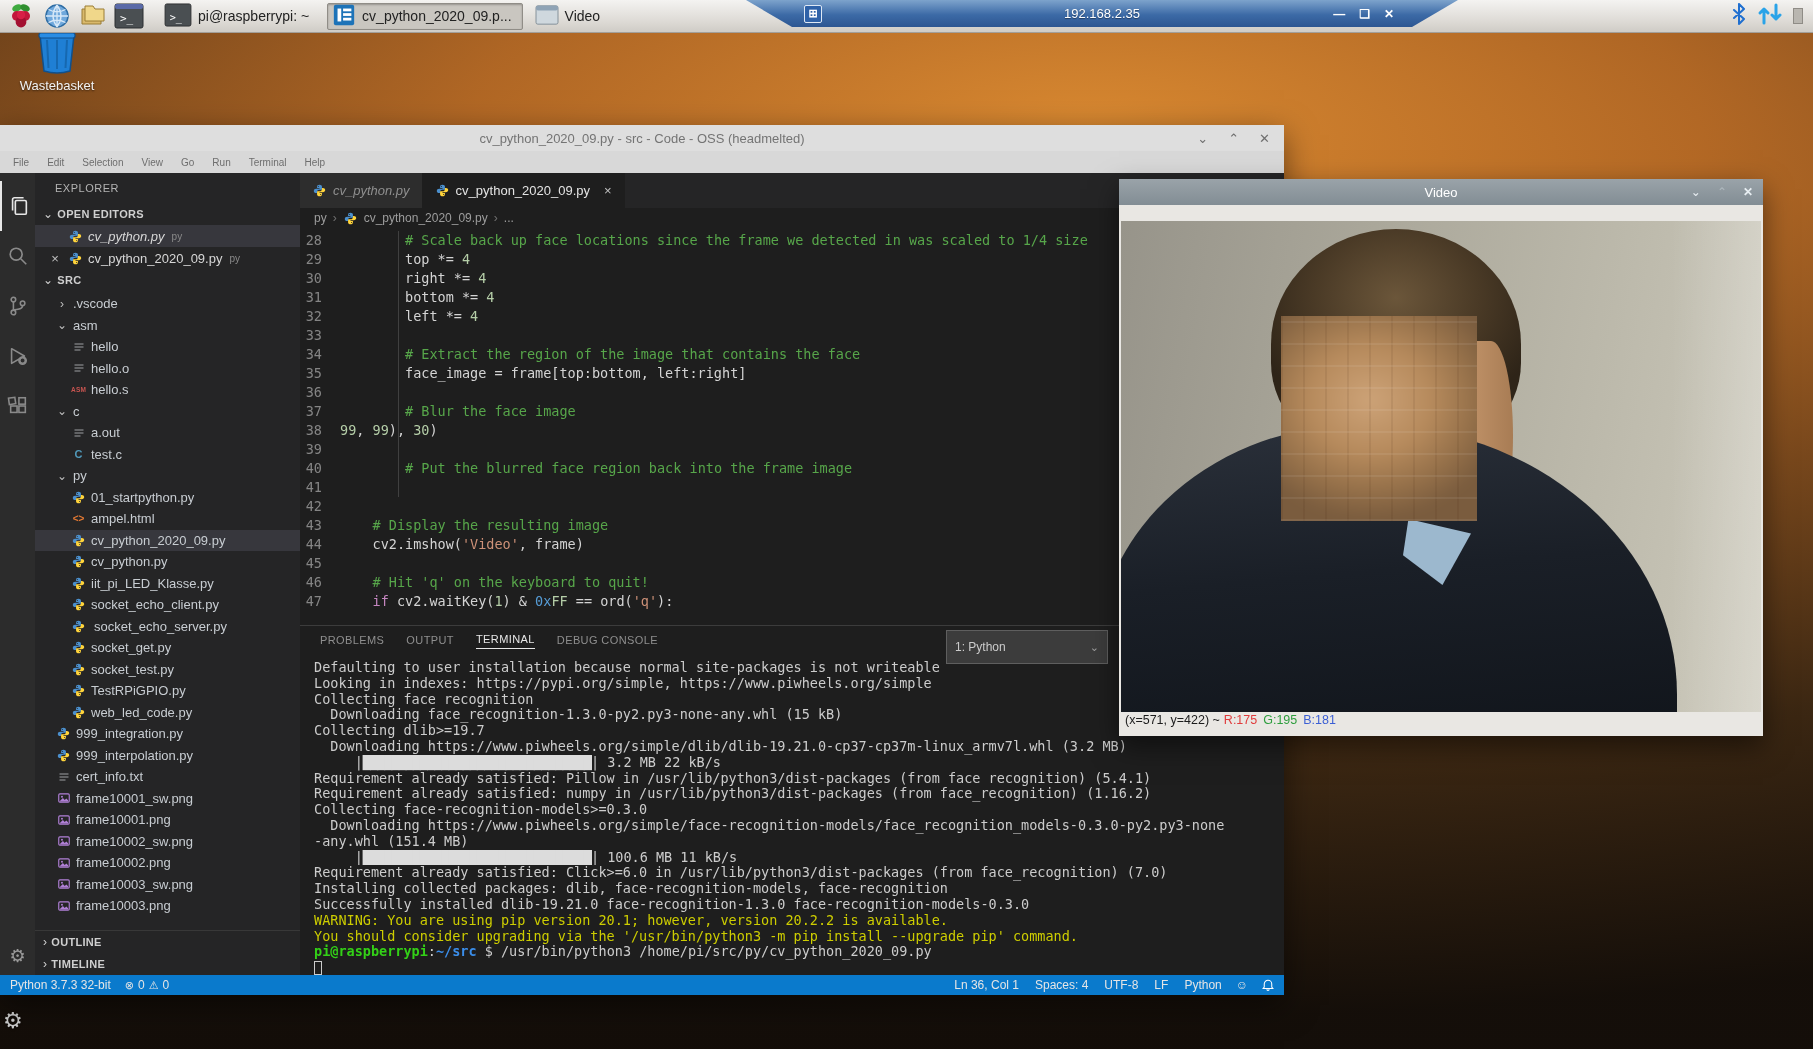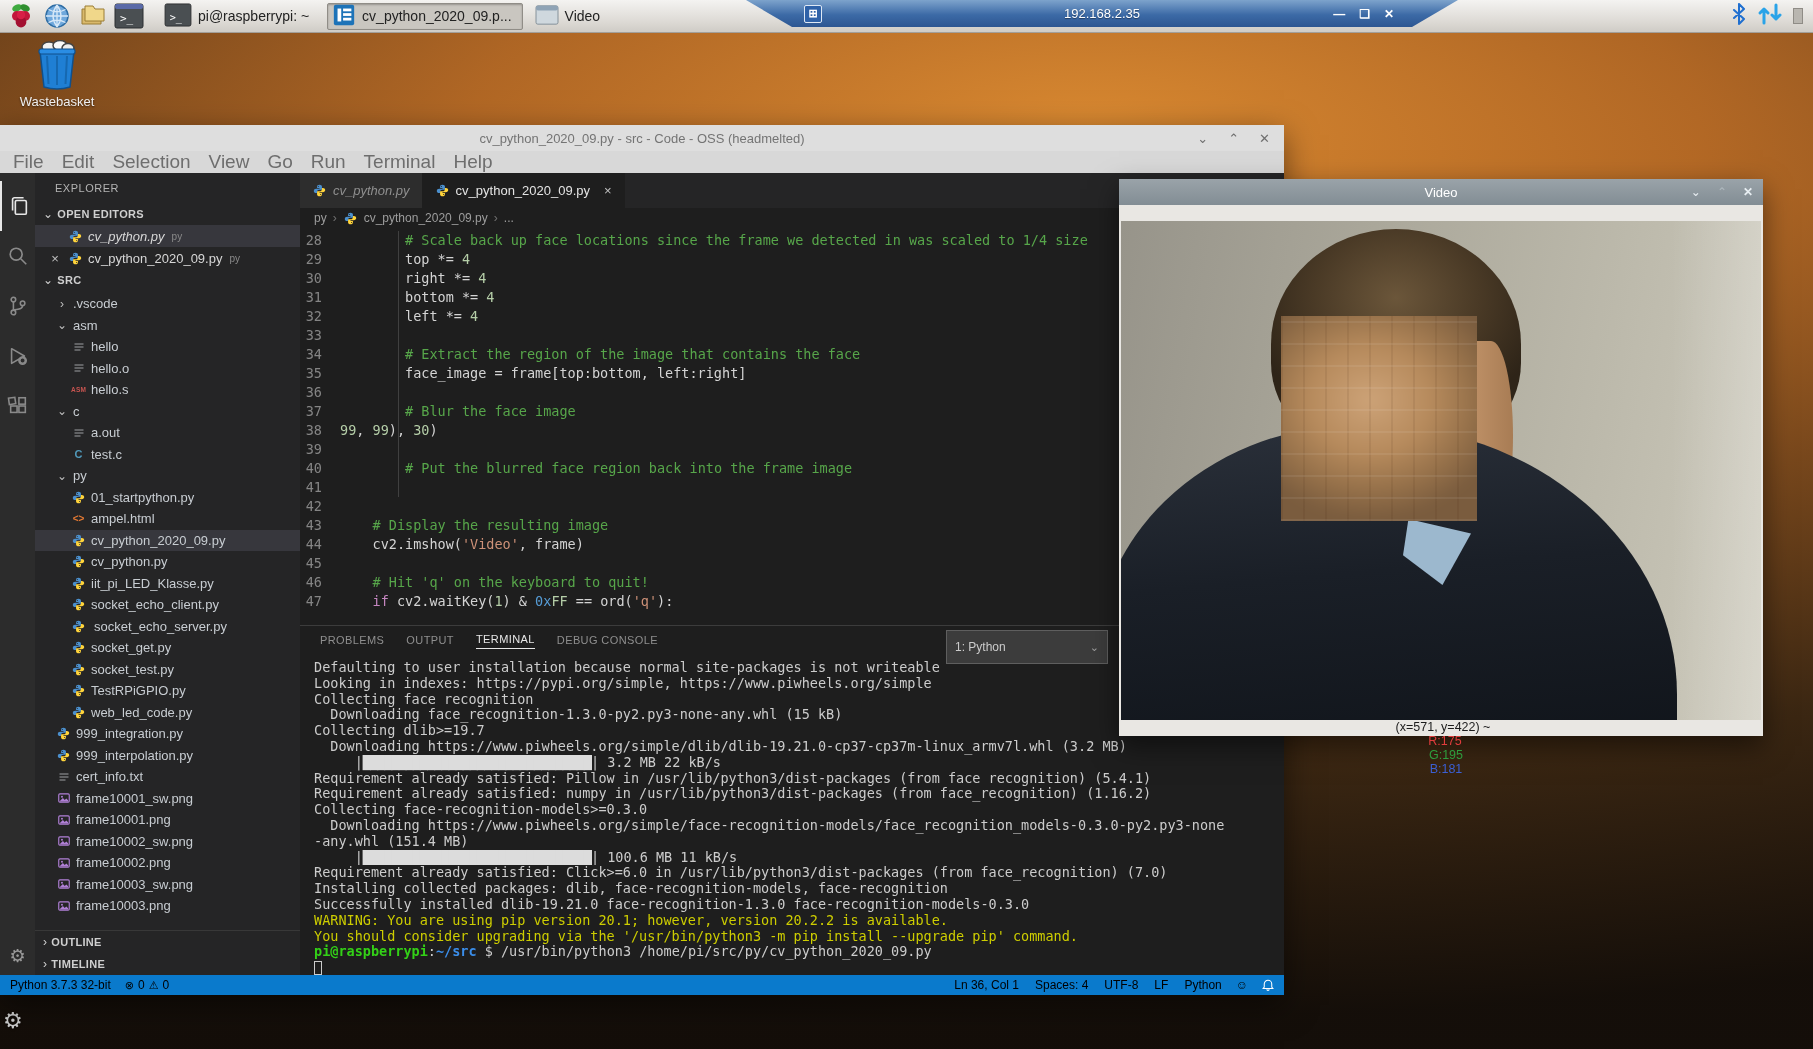--- a/index.html
+++ b/index.html
@@ -5,21 +5,21 @@
   * { margin:0; padding:0; box-sizing:border-box; }
   html,body { width:1813px; height:1049px; overflow:hidden; font-family:"Liberation Sans", sans-serif; }
   #screen { position:relative; width:1813px; height:1049px; overflow:hidden; background:#1a140d; }
 
   
   .wallpaper { position:absolute; inset:0;
     background:
       radial-gradient(130% 85% at 60% 12%, rgba(222,140,50,.95) 0%, rgba(186,108,38,.9) 26%, rgba(122,72,28,.85) 48%, rgba(58,38,18,.9) 72%, rgba(20,14,9,.96) 100%),
       linear-gradient(180deg,#2e2013 0%, #8a5420 18%, #5a3a1a 55%, #17120c 100%);
   }
-  .desktop-icon { position:absolute; left:12px; top:40px; width:90px; text-align:center; color:#f2f2f2; font-size:13px; text-shadow:0 1px 2px rgba(0,0,0,.6); cursor:default; }
+  .desktop-icon { position:absolute; left:12px; top:24px; width:90px; text-align:center; color:#f2f2f2; font-size:13px; text-shadow:0 1px 2px rgba(0,0,0,.6); cursor:default; }
   .trash-svg { display:block; margin:0 auto 4px; }
   .desktop-gear { position:absolute; left:3px; top:1008px; font-size:22px; color:#cfcfcf; text-shadow:0 1px 2px rgba(0,0,0,.5); }
 
   
   .taskbar { position:absolute; left:0; top:0; width:1813px; height:33px; z-index:20;
     background:linear-gradient(#f4f3f1,#dcd9d4 70%,#cfccc6); border-bottom:1px solid #a39f99;
     display:flex; align-items:center; padding:0 6px; gap:6px; }
   .tb-launcher { width:30px; height:27px; display:flex; align-items:center; justify-content:center; }
   #tb-tasks { display:flex; align-items:center; gap:8px; margin-left:10px; }
   .task { display:flex; align-items:center; gap:6px; height:27px; padding:0 10px 0 4px; font-size:14px; color:#222; white-space:nowrap; }
@@ -36,21 +36,21 @@
   .vnc-title { position:absolute; left:0; right:0; text-align:center; pointer-events:none; text-shadow:0 1px 1px rgba(0,0,0,.4); }
   .vnc-btns { margin-left:auto; margin-right:64px; display:flex; gap:14px; font-size:12px; font-weight:bold; z-index:1; }
   .vnc-btns span { cursor:default; }
 
   
   .vscode { position:absolute; left:0; top:125px; width:1284px; height:870px; z-index:10;
     display:flex; flex-direction:column; box-shadow:0 10px 30px rgba(0,0,0,.5); }
   .vsc-title { height:26px; background:#dedede; color:#747474; font-size:13px; display:flex; align-items:center; justify-content:center; position:relative; flex:0 0 auto; }
   .vsc-controls { position:absolute; right:14px; top:0; height:26px; display:flex; align-items:center; gap:20px; color:#6f6f6f; font-size:13px; }
   .vsc-menu { height:22px; background:#d8d8d8; display:flex; align-items:center; padding-left:4px; flex:0 0 auto; }
-  .menu-item { padding:0 9px; font-size:19px; color:#6e6e6e; }
+  .menu-item { padding:0 9px; font-size:10px; color:#6e6e6e; }
   .vsc-main { flex:1 1 auto; display:flex; min-height:0; background:#1e1e1e; }
 
   .activity-bar { width:35px; background:#2c2c2c; flex:0 0 auto; display:flex; flex-direction:column; align-items:center; padding-top:8px; gap:0; position:relative; }
   .act-icon { width:35px; height:50px; display:flex; align-items:center; justify-content:center; opacity:.65; }
   .act-icon.active { opacity:1; border-left:2px solid #e7e7e7; }
   .act-gear { position:absolute; bottom:8px; left:0; width:35px; text-align:center; font-size:18px; color:#9a9a9a; }
 
   .sidebar { width:265px; background:#252526; flex:0 0 auto; display:flex; flex-direction:column; color:#cccccc; min-height:0; }
   .sb-title { height:30px; line-height:30px; padding-left:20px; font-size:11px; color:#b3b3b3; letter-spacing:.5px; flex:0 0 auto; }
   .sec-header { height:22px; display:flex; align-items:center; gap:4px; padding-left:8px; font-size:11px; font-weight:bold; color:#cfcfcf; letter-spacing:.3px; flex:0 0 auto; }
@@ -97,21 +97,21 @@
   .ptab.active { color:#e7e7e7; border-bottom:1px solid #e7e7e7; }
   .panel-select { position:absolute; right:176px; top:4px; width:162px; height:22px; background:#3c3c3c; border:1px solid #5f5f5f; color:#cccccc; font-size:12px; display:flex; align-items:center; padding:16px 8px; }
   .panel-select .chev { margin-left:auto; font-size:11px; color:#9f9f9f; }
   .term { padding:4px 0 0 14px; font-family:"DejaVu Sans Mono", monospace; font-size:13.5px; color:#cccccc; }
   .term-line { height:15.8px; line-height:15.8px; white-space:pre; overflow:hidden; }
   .tm-t { color:#cccccc; } .tm-w { color:#cdcd00; }
   .tm-u { color:#33d017; font-weight:bold; } .tm-p { color:#3b8eea; font-weight:bold; }
   .tm-bar { color:#dcdcdc; letter-spacing:-1px; }
   .tm-cur { display:inline-block; width:8px; height:14px; border:1px solid #cccccc; vertical-align:middle; }
 
-  .statusbar { height:20px; flex:0 0 auto; background:#0a7acc; color:#000000; font-size:12px; display:flex; align-items:center; padding:0 10px; gap:14px; }
+  .statusbar { height:20px; flex:0 0 auto; background:#0a7acc; color:#e5e5e5; font-size:12px; display:flex; align-items:center; padding:0 10px; gap:14px; }
   .sb-item { display:flex; align-items:center; gap:4px; white-space:nowrap; }
   .sb-glyph { font-size:11px; }
   #sb-right { margin-left:auto; display:flex; gap:16px; }
 
   
   .video-win { position:absolute; left:1119px; top:179px; width:644px; height:557px; z-index:30; box-shadow:0 10px 26px rgba(0,0,0,.5); }
   .vw-title { height:26px; background:linear-gradient(#9aa3a9,#828d94); color:#fff; font-size:13px; display:flex; align-items:center; justify-content:center; position:relative; }
   .vw-btns { position:absolute; right:10px; top:0; height:26px; display:flex; align-items:center; gap:16px; font-size:12px; color:#e8eef2; }
   .vw-btns .dim { color:#aeb8be; }
   .vw-body { position:absolute; left:0; top:26px; right:0; bottom:0; background:#e9e7e3; }
@@ -126,21 +126,21 @@
   .collar { position:absolute; left:282px; top:298px; width:68px; height:66px; background:#9cb8ce;
     clip-path:polygon(8% 0,100% 22%,58% 100%,0 55%); }
   .face-blur { position:absolute; left:160px; top:95px; width:196px; height:205px; overflow:hidden; }
   .face-blur .inner { position:absolute; inset:-12px;
     background:radial-gradient(62% 52% at 46% 42%, #cda378 0%, #b68a5c 45%, #96714a 75%, #7a5c3e 100%);
     filter:blur(6px); }
   .face-blur .pix { position:absolute; inset:0; opacity:.28;
     background:
       repeating-linear-gradient(0deg, rgba(255,255,255,.25) 0 2px, rgba(0,0,0,0) 2px 22px),
       repeating-linear-gradient(90deg, rgba(60,30,10,.3) 0 2px, rgba(0,0,0,0) 2px 22px); }
-  .vw-status { position:absolute; left:2px; right:2px; bottom:0; height:16px; background:#e9e7e3; font-size:12.5px; color:#1c1c1c; display:flex; align-items:center; padding-left:4px; gap:0; font-family:"Liberation Sans", sans-serif;flex-direction:column; }
+  .vw-status { position:absolute; left:2px; right:2px; bottom:8px; height:16px; background:#e9e7e3; font-size:12.5px; color:#1c1c1c; display:flex; align-items:center; padding-left:4px; gap:0; font-family:"Liberation Sans", sans-serif; }
   .vw-status .r { color:#e03c3c; margin-left:4px; }
   .vw-status .g { color:#2e9e3e; margin-left:6px; }
   .vw-status .b { color:#3b5fd4; margin-left:6px; }
 </style>
 </head>
 <body>
 
 <div id="screen">
   <div class="wallpaper"></div>
 

